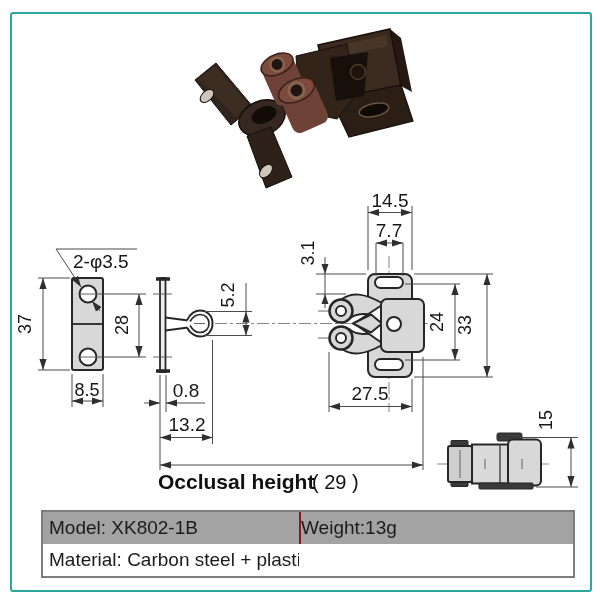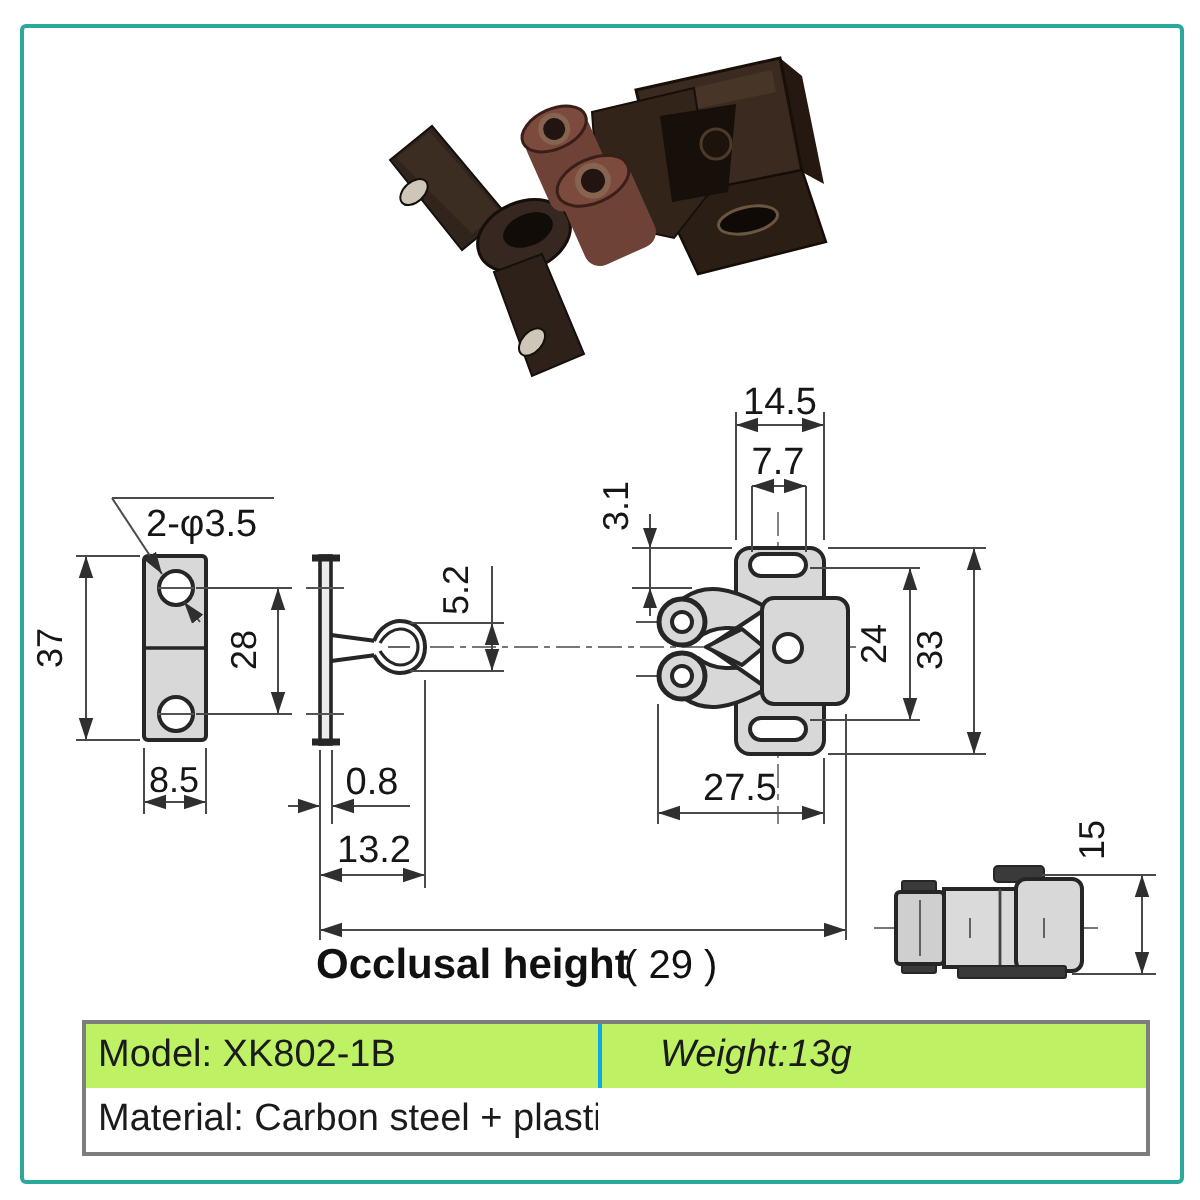--- a/index.html
+++ b/index.html
@@ -14,26 +14,26 @@
   .occl-val{font-family:"Liberation Sans",sans-serif;font-size:20px;font-weight:400;fill:#111;}
   .outline{stroke:#262626;stroke-width:2;fill:#d8d8d8;stroke-linejoin:round;}
   .white{fill:#ffffff;}
   .thin{stroke:#4a4a4a;stroke-width:1;fill:none;}
   .cline{stroke:#777;stroke-width:0.9;fill:none;stroke-dasharray:12 3 3 3;}
   .tick{stroke:#555;stroke-width:0.9;fill:none;}
   
   #spec-table{position:absolute;left:41px;top:510px;width:534px;height:68px;
               border:2px solid #7d7d7d;box-sizing:border-box;background:#fff;}
   #spec-table .row{display:flex;width:100%;height:32px;}
-  #spec-table .row.r1{background:#bef264;text-align:center;}
+  #spec-table .row.r1{background:#a3a3a3;text-align:center;}
   #spec-table .row.r2{background:#ffffff;}
   #spec-table .cell{display:flex;align-items:center;font-size:19px;color:#1b1b1b;
                     white-space:nowrap;overflow:hidden;box-sizing:border-box;}
   #spec-table .c1{width:256px;padding-left:6px;}
-  #spec-table .c2{flex:1;padding-left:29px;border-left:2px solid #0ea5e9;font-style:italic;}
+  #spec-table .c2{flex:1;border-left:2px solid #7f1d1d;}
 </style>
 </head>
 <body>
 
 <div id="canvas">
 
   <svg id="drawing-svg" width="600" height="600" viewBox="0 0 600 600">
     <defs>
       <marker id="arw" markerUnits="userSpaceOnUse" markerWidth="12" markerHeight="10" refX="11" refY="5" orient="auto-start-reverse">
         <path d="M11,5 L0,1.4 L0,8.6 Z" fill="#2f2f2f"></path>

